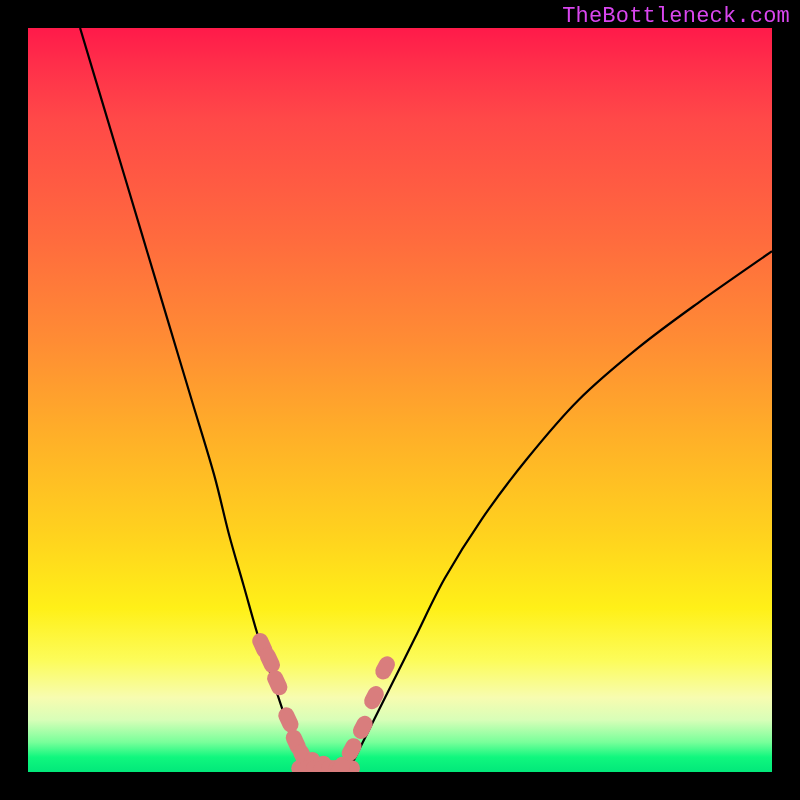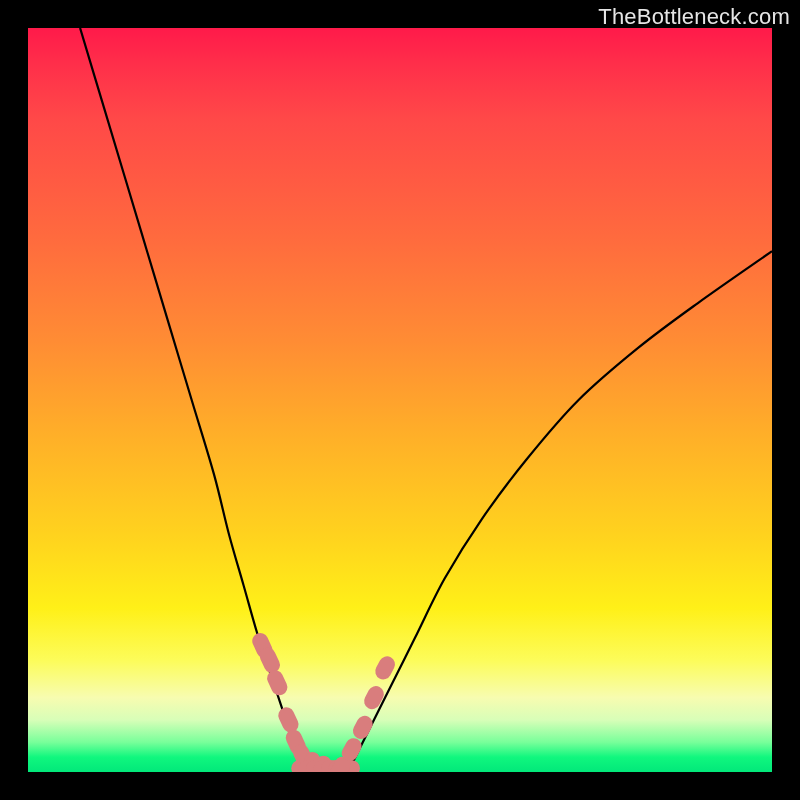--- a/index.html
+++ b/index.html
@@ -38,25 +38,26 @@
       #d8feb8 93%,
       #78ff9a 96%,
       #10f77e 98%,
       #02e87a 100%
     );
   }
   .watermark {
     position: absolute;
     top: 4px;
     right: 10px;
-    color: #e5e5e5;
+    color: #d946ef;
     font-size: 22px;
     font-weight: 500;
     letter-spacing: 0.2px;
     z-index: 10;
+    font-family: Liberation Mono, monospace;
   }
   svg.curves {
     position: absolute;
     left: 0;
     top: 0;
     width: 744px;
     height: 744px;
   }
   .curve {
     fill: none;

